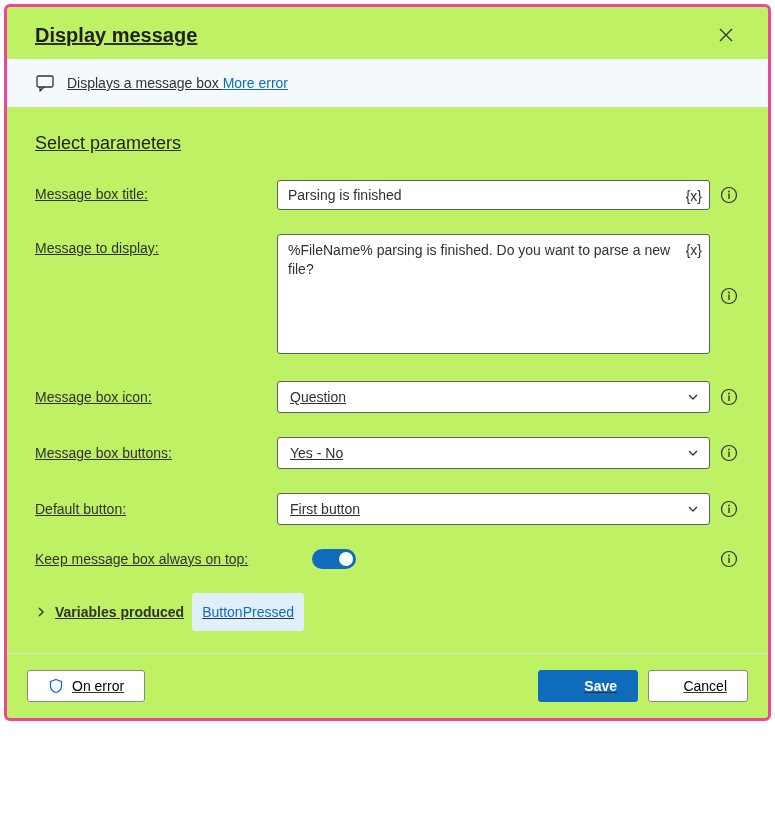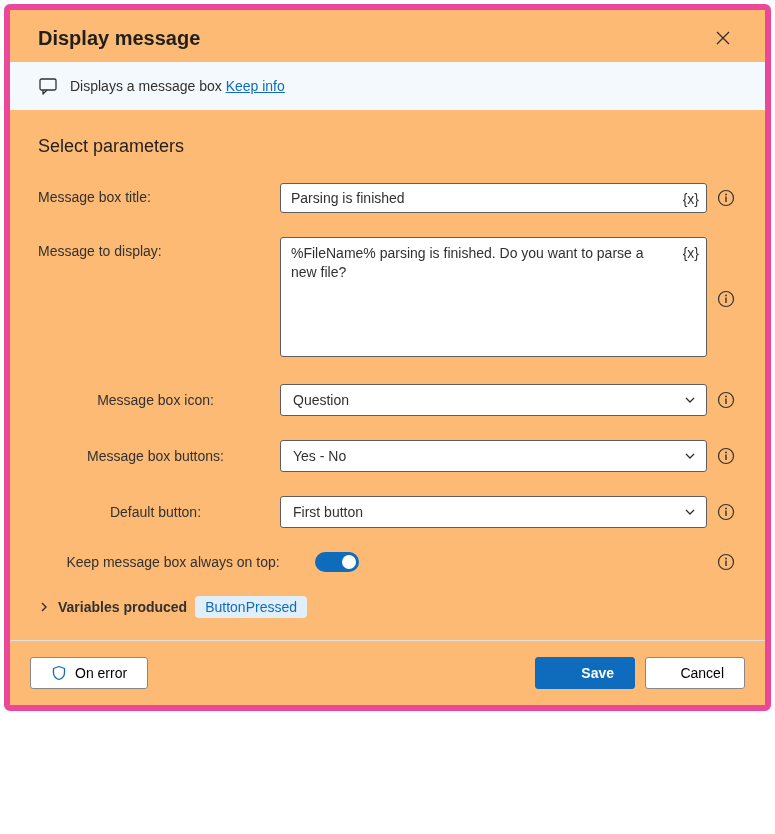--- a/index.html
+++ b/index.html
@@ -6,26 +6,27 @@
   body {
     margin: 0;
     padding: 4px;
     font-family: "Segoe UI", -apple-system, sans-serif;
     font-size: 14px;
     color: #323130;
     background: #fff;
     width: 775px;
   }
   .modal {
-    border: 6px solid #ec4899;
+    border: 3px solid #ec4899;
     border-radius: 6px;
-    background: #fdba74;
+    background: #bef264;
     overflow: hidden;
     display: flex;
     flex-direction: column;
+    text-decoration: underline;
   }
   .modal-header {
     display: flex;
     align-items: center;
     justify-content: space-between;
     padding: 14px 28px 10px 28px;
   }
   .modal-title {
     font-size: 20px;
     font-weight: 600;
@@ -67,21 +68,21 @@
     margin-bottom: 24px;
     gap: 7px;
   }
   .field-row.center { align-items: center; }
   .field-label {
     width: 235px;
     padding-top: 6px;
     color: #323130;
     flex-shrink: 0;
   }
-  .field-row.center .field-label { padding-top: 0; text-align: center; }
+  .field-row.center .field-label { padding-top: 0; }
   .field-control {
     flex: 1;
     display: flex;
     align-items: center;
     gap: 10px;
     min-width: 0;
   }
   .input-wrap {
     flex: 1;
     position: relative;
@@ -187,21 +188,21 @@
   }
   .caret {
     display: inline-flex;
     cursor: pointer;
   }
   .vars-label { font-weight: 600; }
   .pill {
     background: #e1effa;
     color: #0f6cbd;
     border-radius: 4px;
-    padding: 3px 10px;
+    padding: 11px 10px;
     font-size: 14px;
     cursor: pointer;
   }
   .footer {
     border-top: 1px solid #e1dfdd;
     padding: 16px 20px;
     display: flex;
     align-items: center;
     gap: 10px;
   }
@@ -239,21 +240,21 @@
         </svg>
     </button>
   </div>
 
   <div class="info-banner">
     <svg width="20" height="20" viewBox="0 0 20 20">
         <rect x="2" y="3" width="16" height="11" rx="1.5" fill="none" stroke="#323130" stroke-width="1.3"></rect>
         <path d="M5 14 L5 18 L9 14" fill="none" stroke="#323130" stroke-width="1.3" stroke-linejoin="round"></path>
       </svg>
     <div>
-      <span class="banner-text">Displays a message box </span><a class="more-info">Keep info</a>
+      <span class="banner-text">Displays a message box </span><a class="more-info">More error</a>
     </div>
   </div>
 
   <div class="content">
     <div class="section-title">Select parameters</div>
 
     <div class="field-row">
       <div class="field-label">Message box title:</div>
       <div class="field-control">
         <div class="input-wrap">

